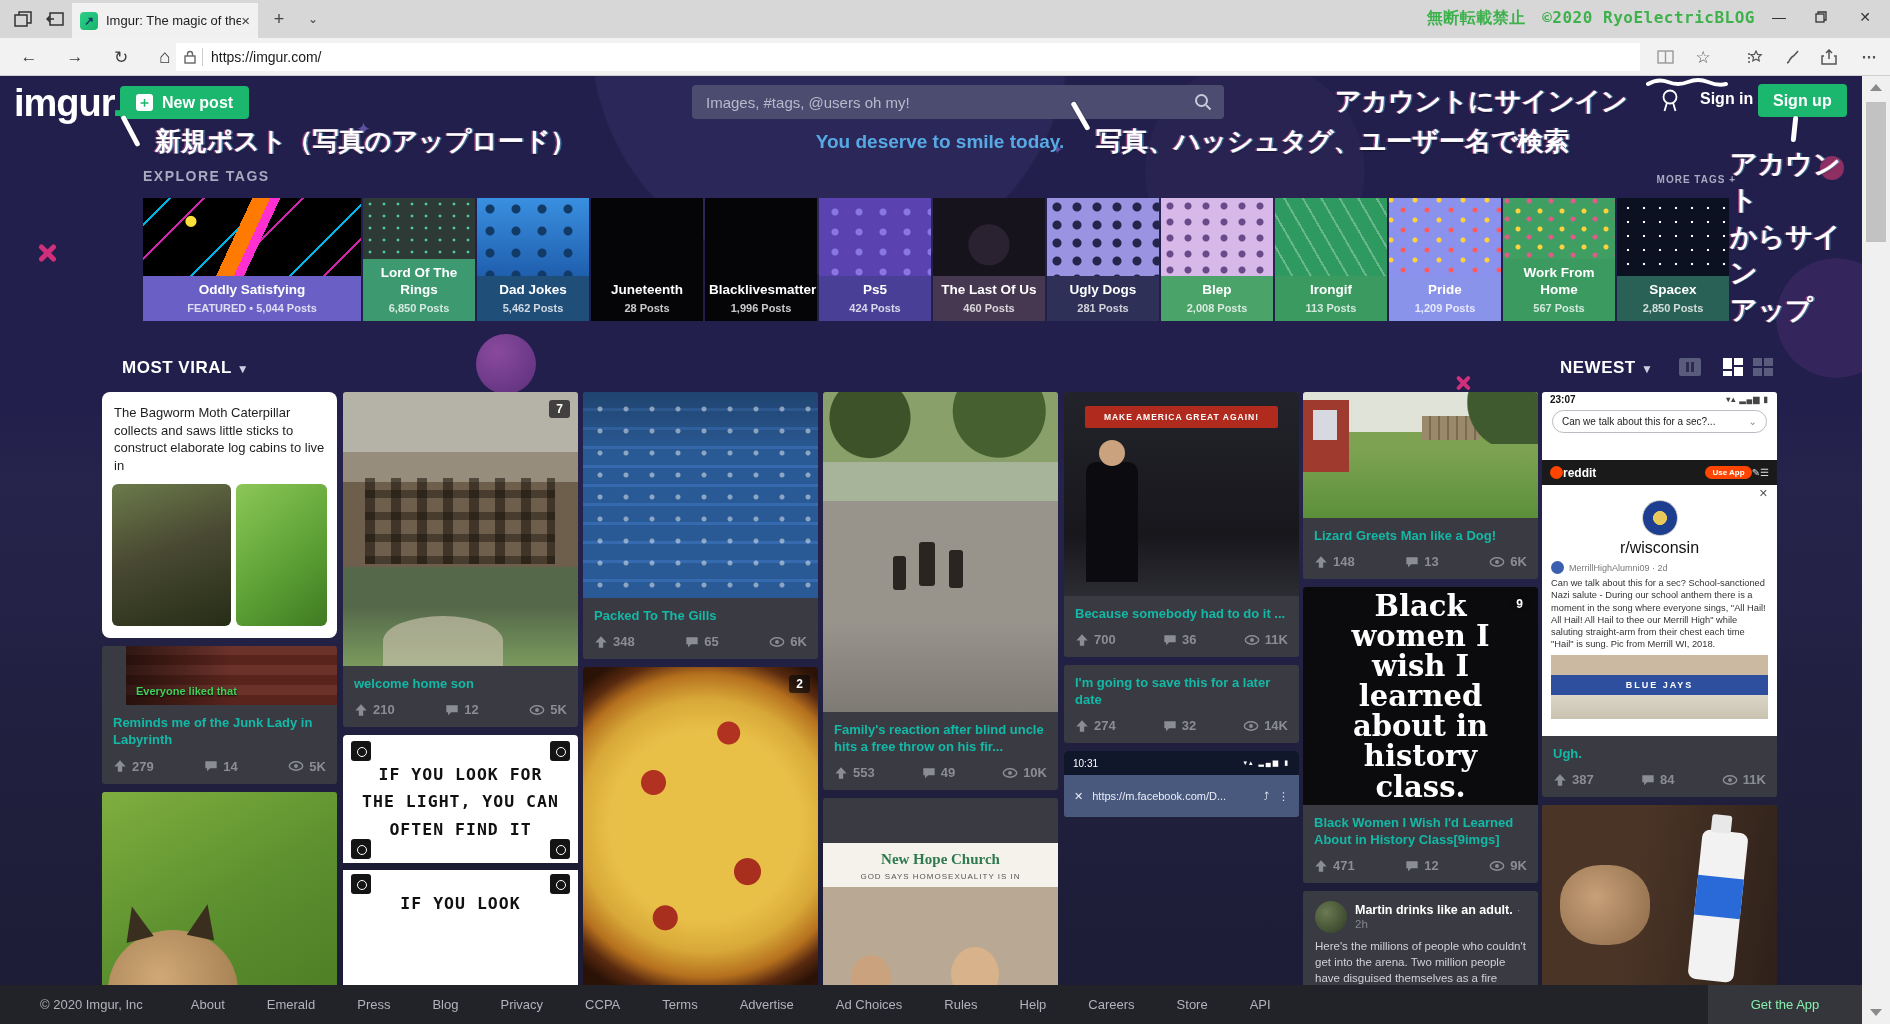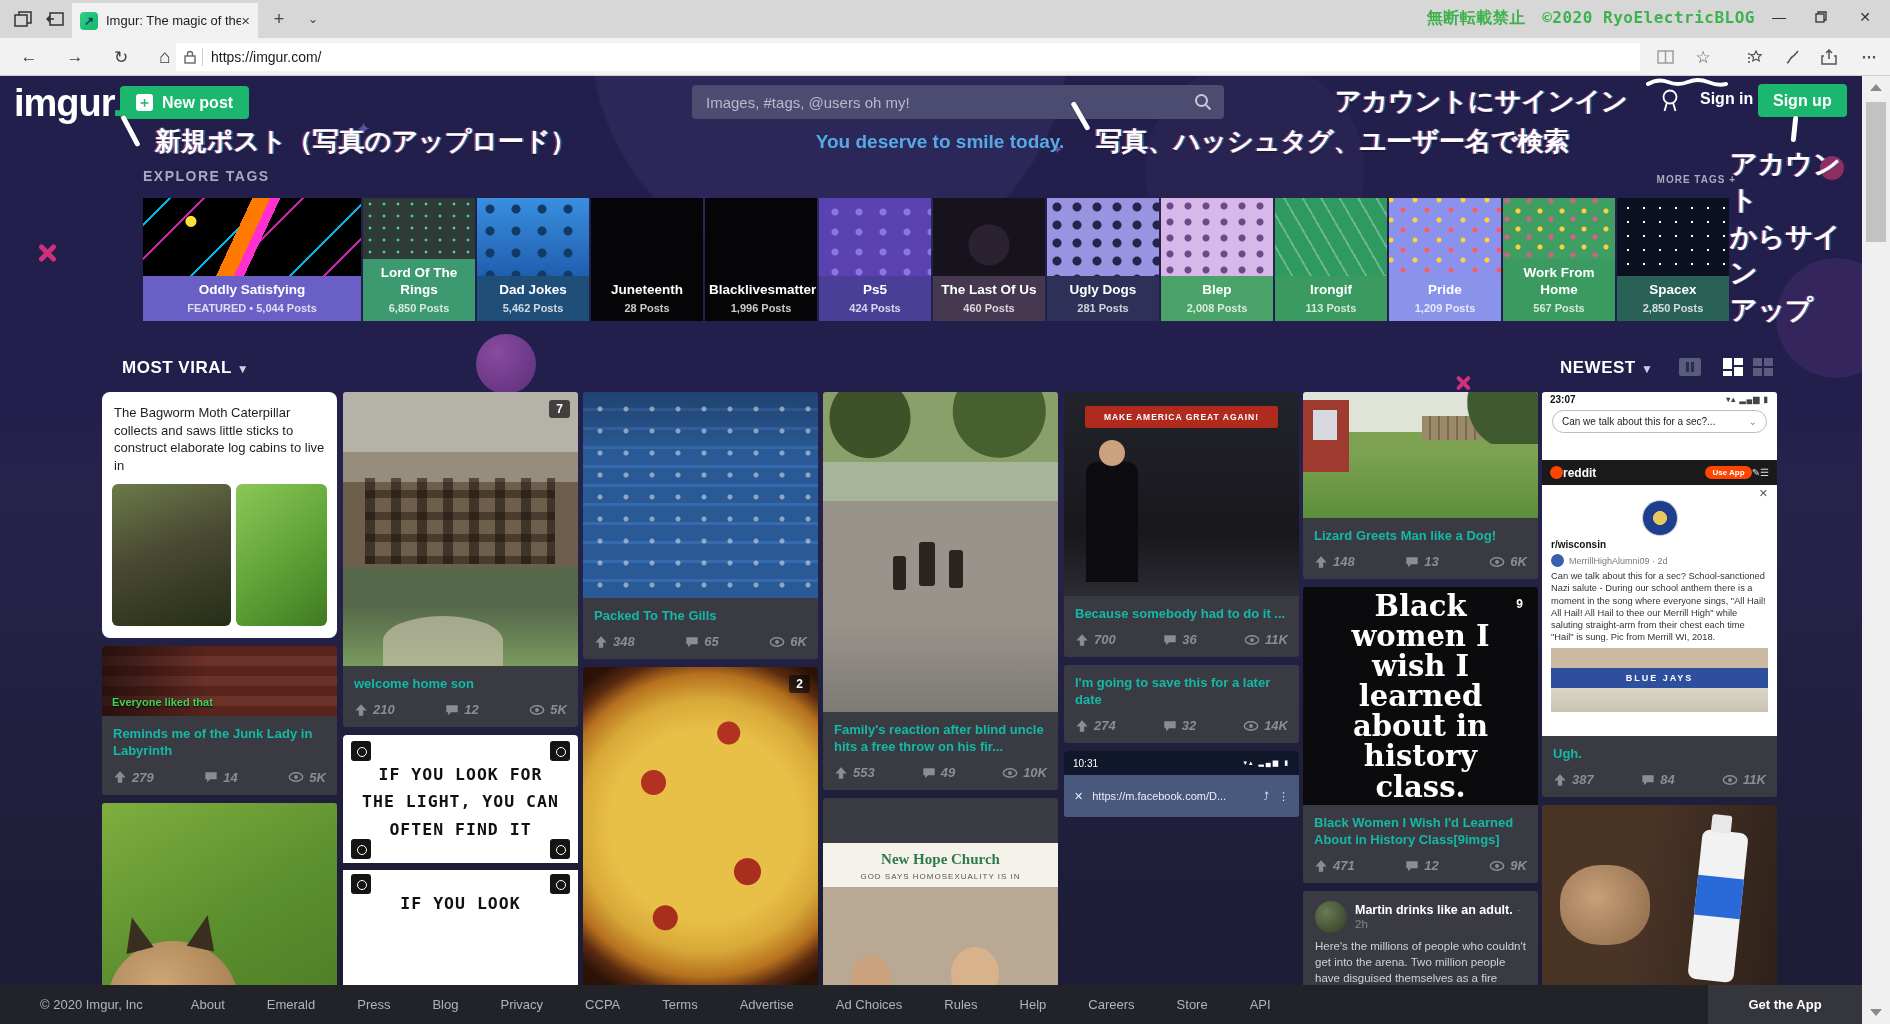--- a/index.html
+++ b/index.html
@@ -72,31 +72,31 @@
   
   #sortviral{left:122px;top:282px;color:#fff;font-size:17px;font-weight:bold;letter-spacing:.5px;}
   #sortnewest{left:1560px;top:282px;color:#fff;font-size:17px;font-weight:bold;letter-spacing:.5px;}
   .caret{font-size:12px;color:#cfcfe0;}
   .viewicon{top:281px;width:22px;height:20px;}
   
   .col{top:316px;width:235px;height:593px;display:flex;flex-direction:column;gap:8px;overflow:hidden;}
   .card{background:#3a3b42;border-radius:3px;overflow:hidden;flex:none;cursor:pointer;}
   .thumb{position:relative;width:100%;}
   .ptitle{padding:9px 11px 3px;color:#14b8a6;font-size:13px;font-weight:bold;line-height:1.32;}
-  .stats{display:flex;justify-content:space-between;padding:7px 11px 10px;font-style:italic;}
+  .stats{display:flex;justify-content:space-between;padding:7px 11px 10px;}
   .stat{display:flex;align-items:center;gap:5px;color:#8b8d94;font-size:13px;font-weight:bold;}
   .badge{position:absolute;top:8px;right:8px;background:rgba(10,10,12,.68);color:#fff;font-size:12px;font-weight:bold;border-radius:3px;padding:2px 7px;}
   
   .whitecard{background:#fff;border-radius:8px;color:#1e1e1e;}
   #bagworm-text{font-size:13px;line-height:1.35;padding:12px 12px 10px;}
   #bagworm-imgs{display:flex;gap:5px;padding:0 10px 12px;height:142px;}
   #bagworm-imgs div{border-radius:6px;}
   .bw1{flex:1.3;background:linear-gradient(160deg,#6b7a4a,#4a4a33 45%,#262d16);}
   .bw2{flex:1;background:linear-gradient(140deg,#8cc758,#5a9e33 60%,#3f7a22);}
-  .th-brick{height:70px;background:linear-gradient(90deg,rgba(0,0,0,.55),transparent 45%),repeating-linear-gradient(0deg,#58241c 0 10px,#6b322a 10px 20px);}
+  .th-brick{height:59px;background:linear-gradient(90deg,rgba(0,0,0,.55),transparent 45%),repeating-linear-gradient(0deg,#58241c 0 10px,#6b322a 10px 20px);margin-left:24px;}
   .overlay-green{position:absolute;left:10px;bottom:8px;color:#42d05a;font-size:11px;font-weight:bold;text-shadow:0 1px 2px #000;}
   .th-caracal{height:240px;background:linear-gradient(150deg,#7fae3f,#5c8f2e 50%,#4a7a24);}
   .cathead{position:absolute;left:6px;bottom:-18px;width:130px;height:120px;border-radius:50% 50% 45% 45%;background:radial-gradient(circle at 40% 40%,#d0a878,#9a7648);}
   .ear{position:absolute;width:0;height:0;border-left:14px solid transparent;border-right:14px solid transparent;border-bottom:34px solid #3a2e1e;}
   .th-mansion{height:274px;background:linear-gradient(#b5b2a8 0 22%,#978d7c 22% 33%,repeating-linear-gradient(90deg,#6e5f4c 0 18px,#4a3e30 18px 26px) 33% 64%,#55684a 64% 78%,#7a9a5e);background:linear-gradient(#b5b2a8 0 22%,#978d7c 22% 33%,#6e5f4c 33% 64%,#55684a 64% 78%,#7a9a5e);}
   .mwin{position:absolute;left:22px;top:86px;width:190px;height:86px;background:repeating-linear-gradient(90deg,rgba(25,18,10,.55) 0 10px,transparent 10px 26px),repeating-linear-gradient(0deg,rgba(25,18,10,.45) 0 8px,transparent 8px 22px);}
   .mpath{position:absolute;left:40px;bottom:0;width:120px;height:50px;border-radius:50% 50% 0 0;background:#c4bfa8;opacity:.7;}
   .lightcard{background:#fff;border-radius:4px;color:#111;height:260px;}
   .lc-block{position:relative;padding:26px 14px 20px;text-align:center;font-family:"DejaVu Sans Mono",monospace;font-size:16.5px;font-weight:bold;letter-spacing:1px;line-height:1.65;}
   .emb{position:absolute;width:20px;height:20px;background:#141414;border-radius:3px;}
@@ -139,39 +139,39 @@
   .rd-sticons{color:#444;font-size:8px;letter-spacing:1px;}
   .rd-search{margin:3px 10px 5px;height:21px;border:1.5px solid #b9bcc2;border-radius:12px;display:flex;align-items:center;justify-content:space-between;padding:0 9px;font-size:10px;color:#222;}
   .rd-bar{height:25px;background:#1a1a1b;display:flex;align-items:center;gap:0;padding:0 8px;margin-top:27px;}
   .rd-logo{width:13px;height:13px;border-radius:50%;background:#ff4500;}
   .rd-brand{color:#fff;font-size:12px;font-weight:bold;flex:1;}
   .rd-useapp{background:#ff4500;color:#fff;font-size:8px;font-weight:bold;border-radius:8px;padding:2px 7px;}
   .rd-ic{color:#ddd;font-size:10px;}
   .rd-body{padding:2px 9px 0;}
   .rd-x{text-align:right;color:#555;font-size:11px;}
   .rd-av{width:34px;height:34px;border-radius:50%;margin:0 auto;background:radial-gradient(circle,#e8c95a 0 28%,#1e3f8f 30%);border:1px solid #ccc;}
-  .rd-sub{font-size:10px;font-weight:bold;margin:3px 0 4px;}
+  .rd-sub{text-align:center;font-size:16px;font-weight:normal;margin:3px 0 4px;}
   .rd-user{display:flex;align-items:center;gap:5px;color:#7a7a7a;font-size:9px;}
   .rd-uav{width:13px;height:13px;border-radius:50%;background:#3a5fae;}
   .rd-text{font-size:9.3px;line-height:1.32;color:#333;margin-top:3px;}
   .rd-photo{margin-top:4px;height:64px;display:flex;flex-direction:column;}
   .rd-gymtop{flex:1;background:#cbb9a2;}
   .rd-bluejays{height:20px;background:#2e4f9e;color:#fff;font-size:9px;font-weight:bold;display:flex;align-items:center;justify-content:center;letter-spacing:2px;}
   .rd-floor{flex:1.2;background:linear-gradient(#dcd6c8,#c9c2b0);}
   .th-spray{height:190px;background:linear-gradient(100deg,#4a3426 0 40%,#2e211a);}
   .bottle{position:absolute;right:36px;top:26px;width:46px;height:150px;background:#f2f2f2;border-radius:8px;transform:rotate(6deg);}
   .bottle:before{content:"";position:absolute;left:8px;top:-16px;width:20px;height:18px;background:#e8e8e8;border-radius:3px;}
   .bottle:after{content:"";position:absolute;left:0;top:46px;width:46px;height:40px;background:#2a6ad8;}
   .hand{position:absolute;left:18px;top:60px;width:90px;height:80px;border-radius:45%;background:radial-gradient(circle at 40% 40%,#c8a078,#8a6848);}
   
   #footer{left:0;top:909px;width:1862px;height:39px;background:#222328;display:flex;align-items:center;z-index:30;}
   #footer .copy{color:#b2b3ba;font-size:13px;margin-left:40px;margin-right:48px;}
   #flinks{display:flex;gap:42px;flex:1;}
   #flinks span{color:#b2b3ba;font-size:13px;cursor:pointer;}
-  #getapp{width:154px;height:39px;background:#35363b;color:#ffffff;font-size:13px;font-weight:bold;display:flex;align-items:center;justify-content:center;}
+  #getapp{width:154px;height:39px;background:#35363b;color:#86efac;font-size:13px;font-weight:normal;display:flex;align-items:center;justify-content:center;}
   
   #scrollbar{left:1862px;top:76px;width:28px;height:948px;background:#f0f0f0;z-index:40;}
   #sb-thumb{position:absolute;left:4px;top:26px;width:20px;height:140px;background:#c2c2c2;}
   .sb-arrow{position:absolute;left:8px;width:0;height:0;border-left:6px solid transparent;border-right:6px solid transparent;}
 </style>
 </head>
 <body>
 
 <div id="canvas">
 

